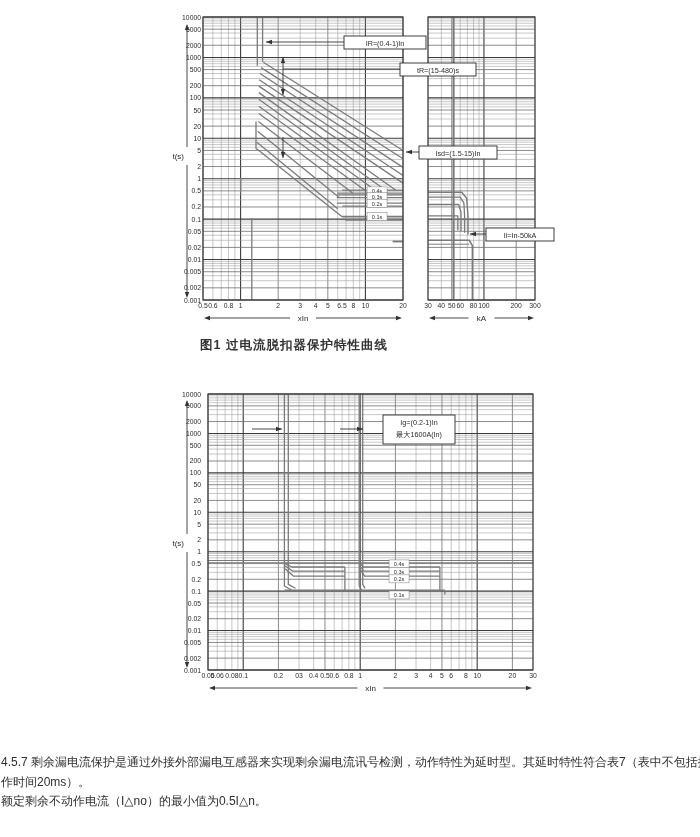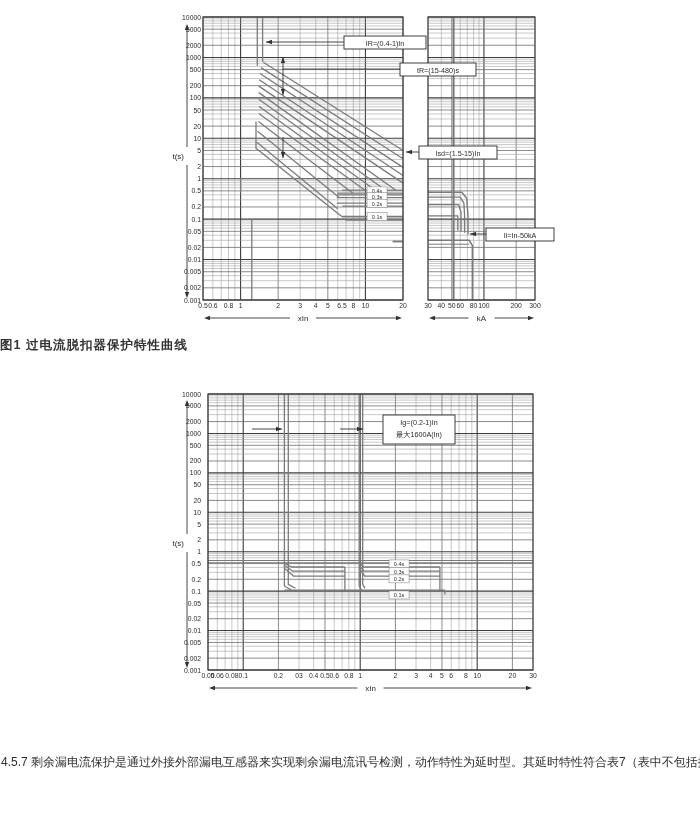--- a/index.html
+++ b/index.html
@@ -1,20 +1,20 @@
 <!DOCTYPE html>
 <html><head>
 <meta charset="utf-8">
 <style>
   html,body{margin:0;padding:0;background:#fff;}
   #page{position:relative;width:700px;height:837px;background:#ffffff;overflow:hidden;
         font-family:"Liberation Sans",sans-serif;}
   #charts{position:absolute;left:0;top:0;}
   svg text{font-family:"Liberation Sans",sans-serif;fill:#2b2b2b;}
-  .caption{position:absolute;left:0;width:588px;font-size:12.5px;
+  .caption{position:absolute;left:0;width:588px;text-align:center;font-size:12.5px;
            font-weight:600;color:#333;letter-spacing:1px;}
   #cap1{top:337px;}
   #cap2{top:707px;}
   .para{position:absolute;left:1px;top:753px;width:699px;color:#2f2f2f;font-size:12px;}
   .para div{line-height:19.5px;white-space:nowrap;overflow:hidden;}
 </style>
 </head>
 <body>
 
 <div id="page">
@@ -465,14 +465,16 @@
       <polygon points="282,429 276,431.2 276,426.8" fill="#333333"></polygon>
       <polyline points="340,429 363,429" fill="none" stroke="#333333" stroke-width="0.9"></polyline>
       <polygon points="363,429 357,431.2 357,426.8" fill="#333333"></polygon>
       <rect x="383" y="415" width="72" height="29" fill="#fff" stroke="#2b2b2b" stroke-width="0.9"></rect>
       <text x="419" y="424.5" font-size="7.2" text-anchor="middle">Ig=(0.2-1)In</text>
       <text x="419" y="436.5" font-size="7.2" text-anchor="middle">最大1600A(In)</text>
     </svg>
   <div class="caption" id="cap1">图1 过电流脱扣器保护特性曲线</div>
   <div class="para">
     <div>4.5.7 剩余漏电流保护是通过外接外部漏电互感器来实现剩余漏电流讯号检测，动作特性为延时型。其延时特性符合表7（表中不包括控制器固有动</div>
+    <div>作时间20ms）。</div>
+    <div>额定剩余不动作电流（I△no）的最小值为0.5I△n。</div>
   </div>
 </div>
 
 </body></html>

